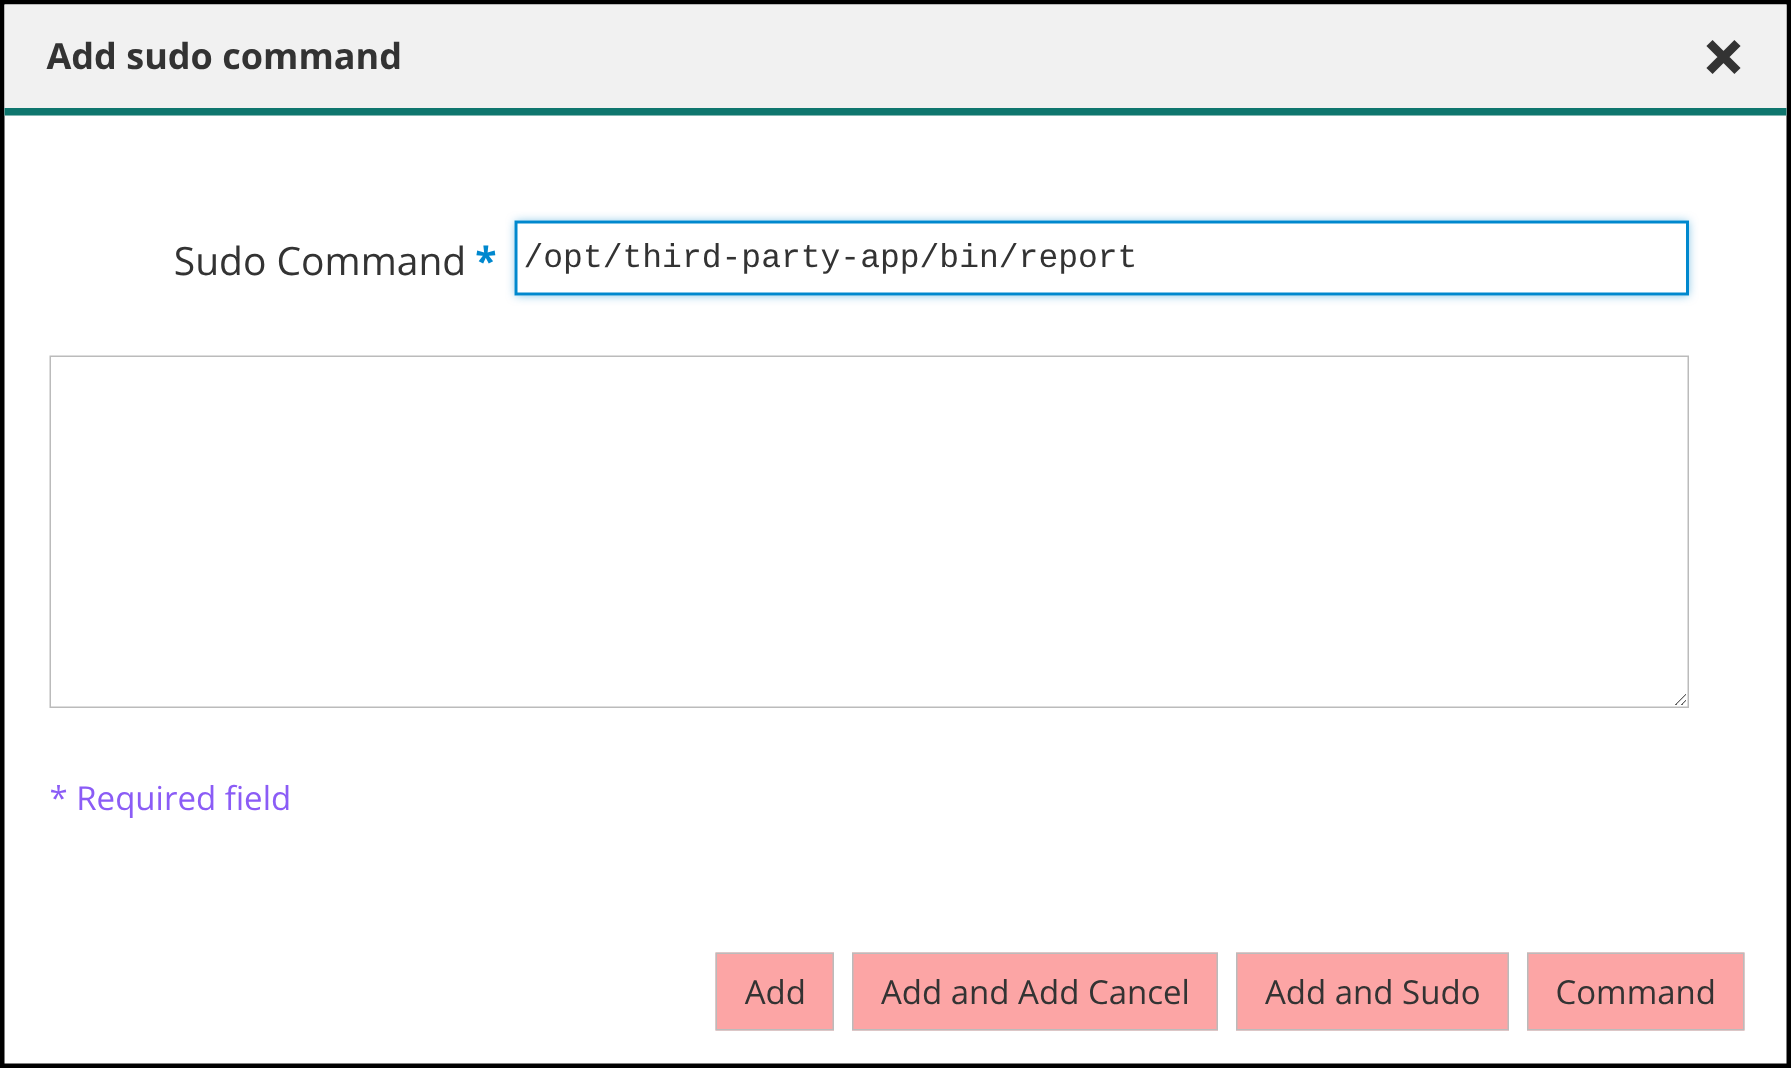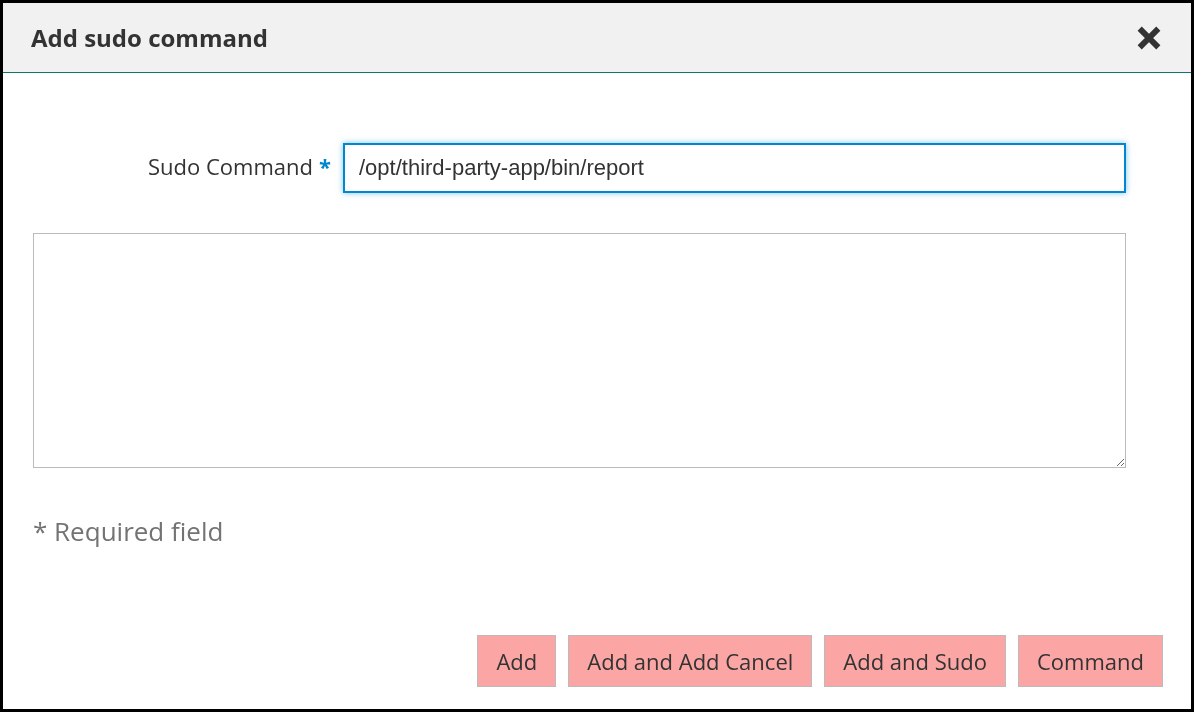--- a/index.html
+++ b/index.html
@@ -17,21 +17,21 @@
   .modal {
     width: 1194px;
     height: 712px;
     border: 3px solid #000;
     background: #fff;
     display: flex;
     flex-direction: column;
   }
   .modal-header {
     background: #f1f1f1;
-    border-bottom: 1px solid #0f766e;
+    border-bottom: 5px solid #0f766e;
     padding: 18px 28px;
     display: flex;
     align-items: center;
     justify-content: space-between;
   }
   .modal-title {
     font-size: 24px;
     font-weight: 700;
     color: #333;
   }
@@ -53,57 +53,57 @@
   .form-row {
     display: flex;
     align-items: flex-start;
     margin-bottom: 40px;
   }
   .label-col {
     width: 310px;
     text-align: right;
     padding-right: 12px;
     padding-top: 8px;
-    font-size: 22px;
+    font-size: 26px;
     color: #333;
   }
   .required {
     color: #0088ce;
     font-weight: 700;
     margin-left: 6px;
   }
   .field-col {
     flex: 1;
     padding-right: 35px;
   }
   .text-input {
     width: 100%;
     height: 50px;
-    padding: 8px 14px;
+    padding: 8px 4px;
     font-size: 22px;
-    font-family: Liberation Sans, sans-serif;
+    font-family: Liberation Mono, monospace;
     border: 2px solid #0088ce;
     outline: none;
     box-shadow: 0 0 6px rgba(0,136,206,0.5);
     color: #333;
   }
   .textarea-input {
     width: 100%;
     height: 235px;
     padding: 10px 14px;
     font-size: 22px;
     font-family: inherit;
     border: 1px solid #bbb;
     resize: both;
     outline: none;
     color: #333;
   }
   .required-note {
-    font-size: 26px;
-    color: #737373;
+    font-size: 22px;
+    color: #8b5cf6;
     margin-top: 10px;
     margin-left: 0;
   }
   .modal-footer {
     padding: 20px 28px 22px 28px;
     display: flex;
     justify-content: flex-end;
     gap: 12px;
   }
   .btn {

